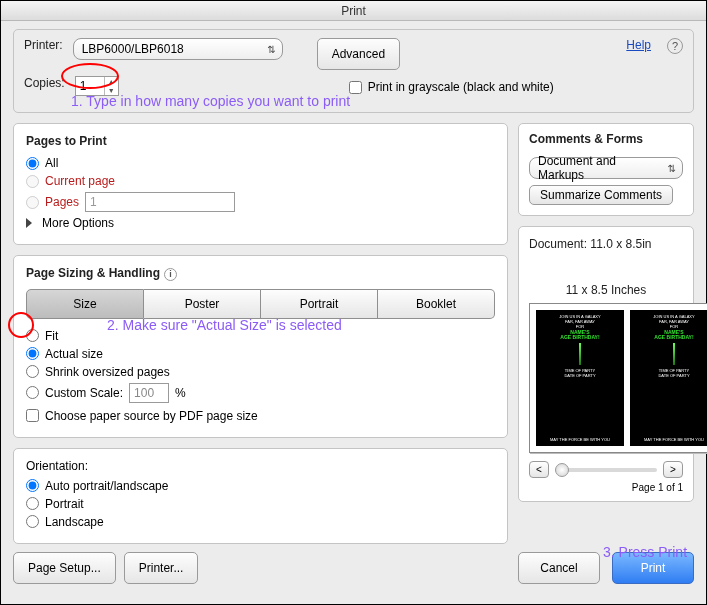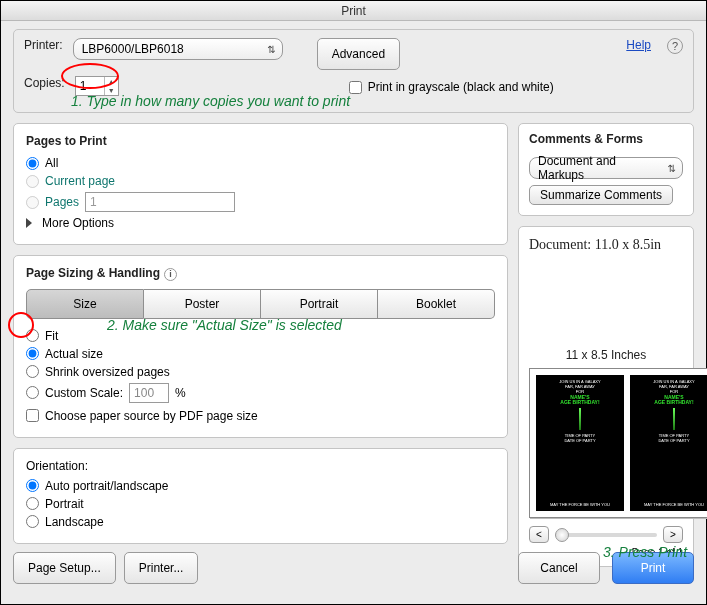--- a/index.html
+++ b/index.html
@@ -24,21 +24,21 @@
   input[type=text]{ height:20px; border:1px solid #9a9a9a; padding:0 4px; background:#fff; }
   .stepper { display:inline-flex; align-items:center; background:#fff; border:1px solid #9a9a9a; height:20px; }
   .stepper input{ border:none; width:28px; text-align:left; padding:0 4px; height:18px; outline:none;}
   .stepper .arrows{ width:14px; display:flex; flex-direction:column; border-left:1px solid #bbb;}
   .stepper .arrows span{ font-size:7px; text-align:center; line-height:9px; color:#555;}
 
   .panel { background:#fff; border:1px solid #c4c4c4; border-radius:5px; padding:10px 12px; margin-bottom:10px; }
   .panel h4 { font-size:12px; font-weight:bold; margin-bottom:8px; color:#222;}
   .radio-row, .check-row { display:flex; align-items:center; gap:6px; margin:4px 0; }
   input[type=radio], input[type=checkbox] { width:13px; height:13px; }
-  input[type=radio]:disabled + span, .disabled { color:#0f766e; }
+  input[type=radio]:disabled + span, .disabled { color:#b91c1c; }
 
   .cols { display:flex; gap:10px; }
   .left { flex: 1 1 auto; }
   .right { width:176px; flex:none; }
 
   .seg { display:flex; margin:6px 0 10px 0; }
   .seg .segbtn { flex:1; height:30px; border:1px solid #8f8f8f; background:linear-gradient(#fdfdfd,#e6e6e6); display:flex; align-items:center; justify-content:center; font-size:12px;}
   .seg .segbtn + .segbtn { border-left:none; }
   .seg .segbtn:first-child{ border-radius:5px 0 0 5px;}
   .seg .segbtn:last-child{ border-radius:0 5px 5px 0;}
@@ -57,21 +57,21 @@
   .saber{ width:2px; height:22px; background:linear-gradient(#6bff5a,#1d7a14); margin:2px 0;}
   .invite .foot{ font-size:4px; color:#fff; margin-top:auto;}
 
   .nav { display:flex; align-items:center; gap:6px; margin-top:8px; }
   .nav .navbtn { width:20px; height:17px; border:1px solid #9a9a9a; border-radius:4px; background:linear-gradient(#fff,#e6e6e6); display:flex;align-items:center;justify-content:center;font-size:10px;}
   .nav .track { flex:1; height:4px; background:#d9d9d9; border-radius:2px; position:relative;}
   .nav .thumb { position:absolute; left:0; top:-5px; width:14px; height:14px; background:radial-gradient(#fff,#d0d0d0); border:1px solid #9a9a9a; border-radius:50%;}
 
   .footer { position:absolute; left:12px; right:12px; bottom:20px; display:flex; align-items:center;text-align:right; }
 
-  .anno { position:absolute; color:#15803d; font-size:14px; font-family: Arial, sans-serif; pointer-events:none;font-style:italic; }
+  .anno { position:absolute; color:#8b5cf6; font-size:14px; font-family: Arial, sans-serif; pointer-events:none; }
   .anno-circle { position:absolute; border:2px solid #ff0000; border-radius:50%; pointer-events:none; }
 
   .top-panel { border:1px solid #c4c4c4; border-radius:5px; padding:8px 10px 8px 10px; background:#ececec; margin-bottom:10px; position:relative; }
 </style>
 </head>
 <body>
 
 <div class="window">
   <div class="titlebar">Print</div>
 
@@ -189,21 +189,21 @@
           <div class="combo" style="width:100%; margin-bottom:6px;">
             <span>Document and Markups</span>
             <span class="chev">⇅</span>
           </div>
           <div class="btn small" style="width:auto;">
               <span>Summarize Comments</span>
             </div>
         </div>
 
         <div class="preview-box">
-          <div style="font-size:14px; color:#222; margin-bottom:95px;font-family:Liberation Serif, serif;">Document: 11.0 x 8.5in</div>
+          <div style="font-size:12px; color:#222; margin-bottom:32px;">Document: 11.0 x 8.5in</div>
           <div class="preview-caption">11 x 8.5 Inches</div>
           <div class="preview-page">
             <div class="invite">
               <div class="t">JOIN US IN A GALAXY<br>FAR, FAR AWAY<br>FOR</div>
               <div class="t g">NAME'S<br>AGE BIRTHDAY!</div>
               <div class="saber"></div>
               <div class="t">TIME OF PARTY<br>DATE OF PARTY</div>
               <div class="foot">MAY THE FORCE BE WITH YOU</div>
             </div>
             <div class="invite">

